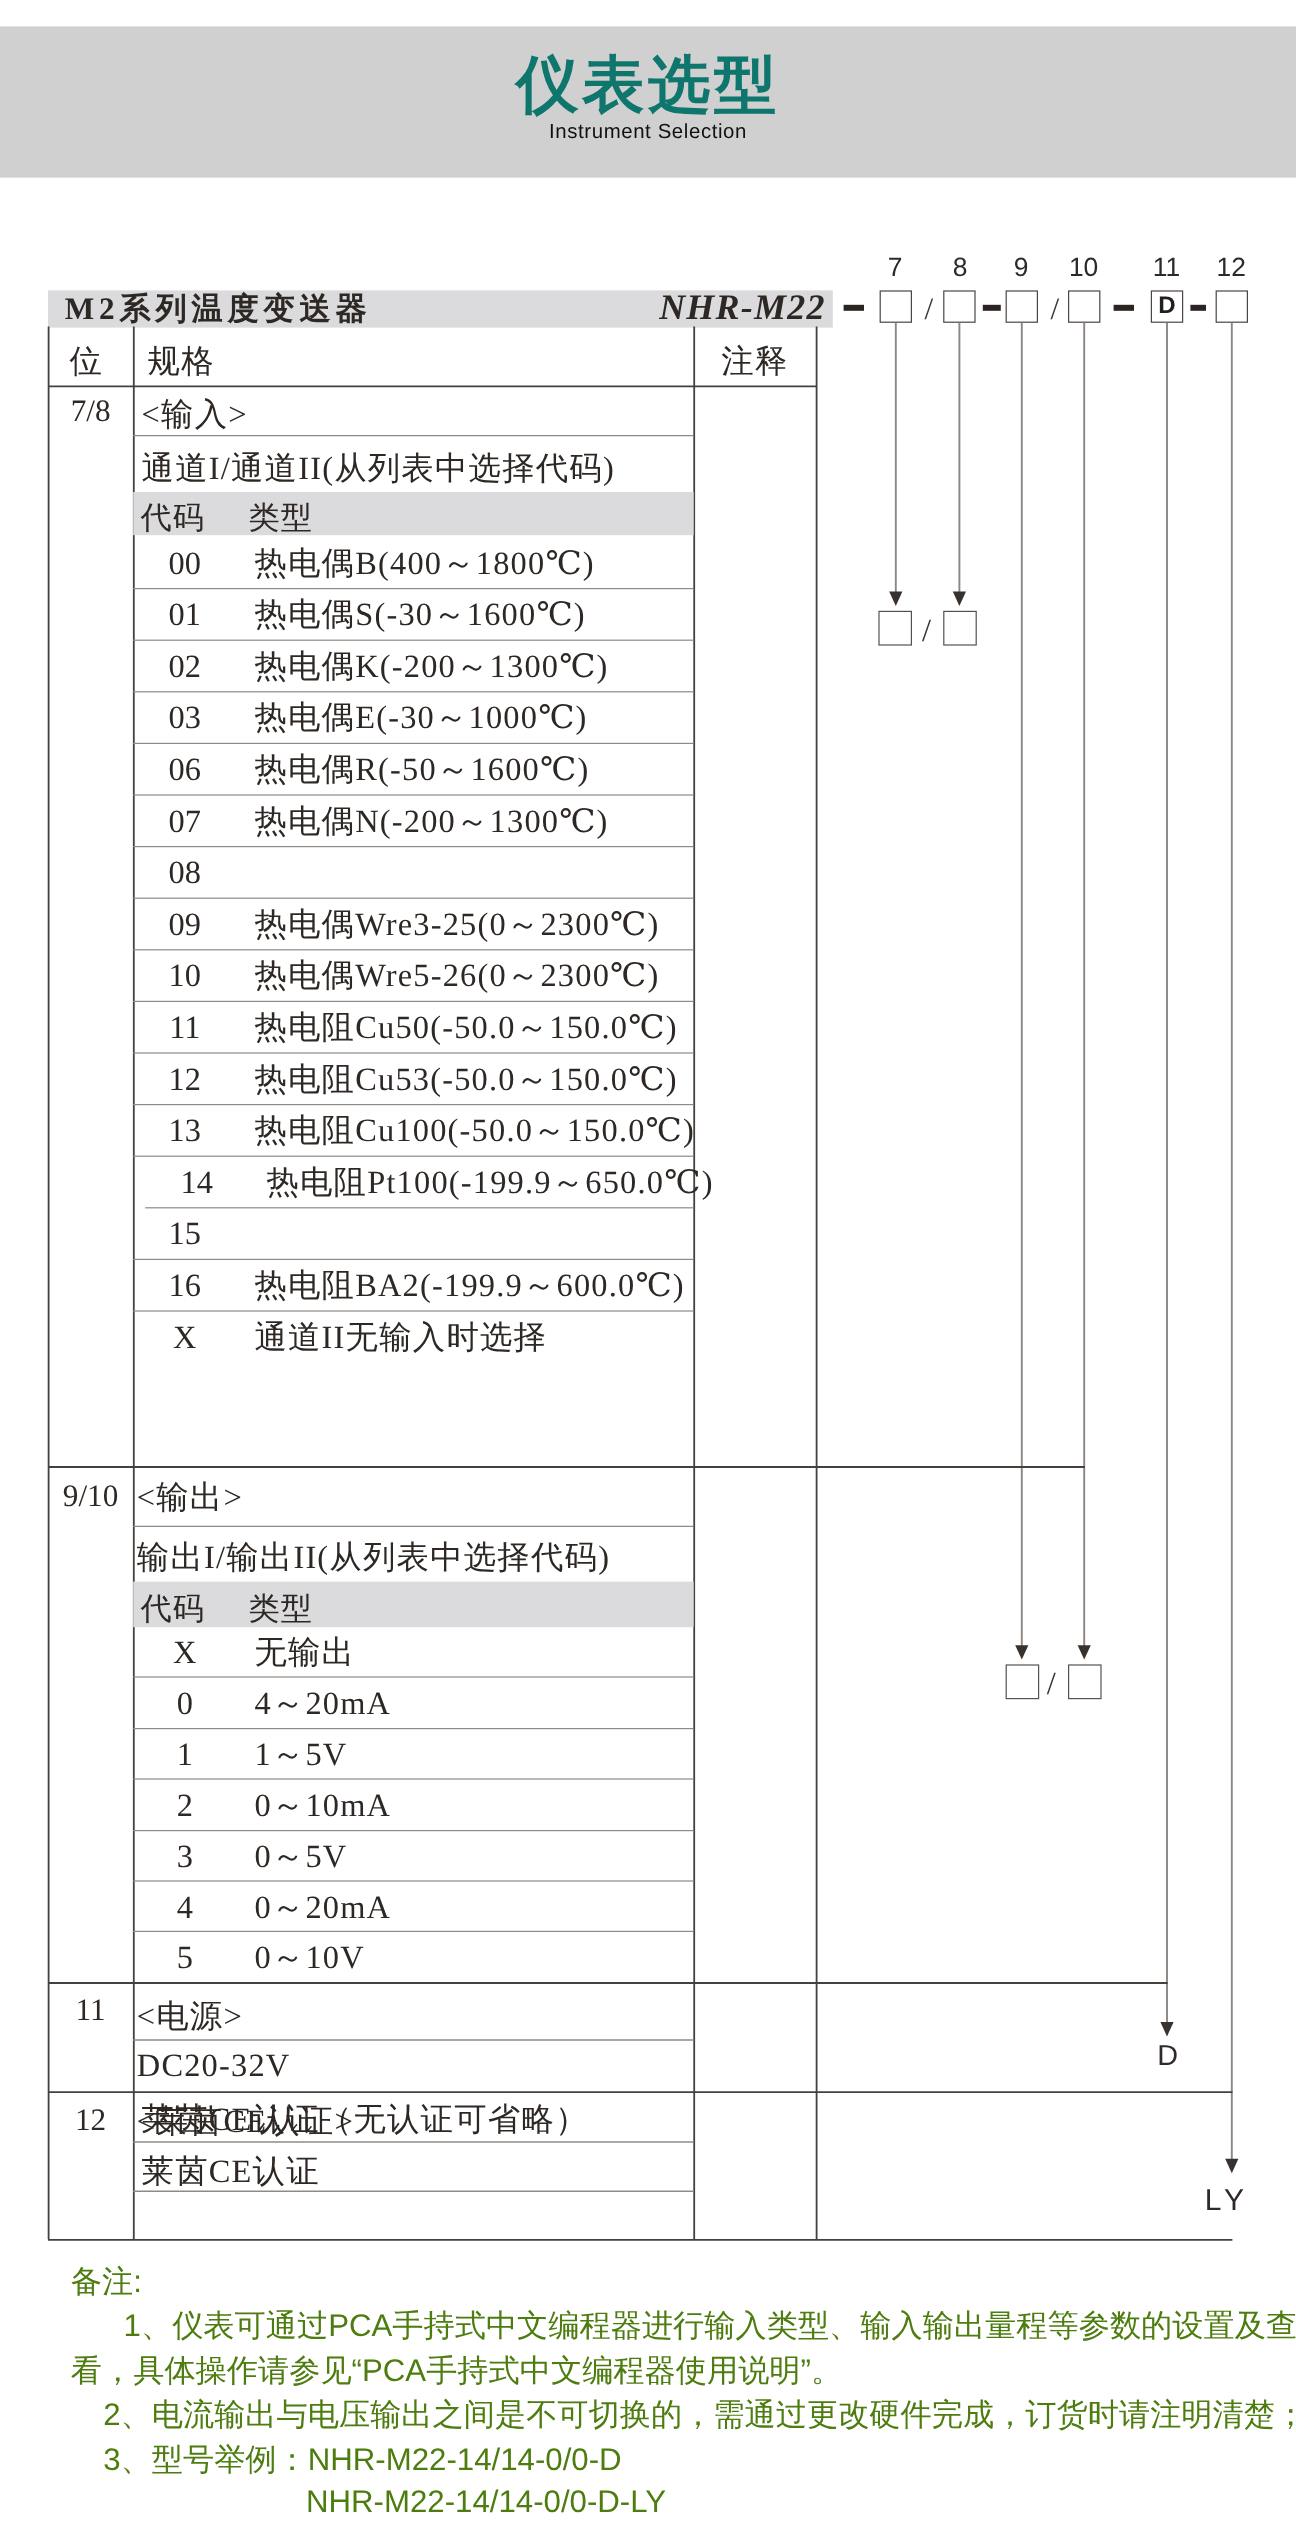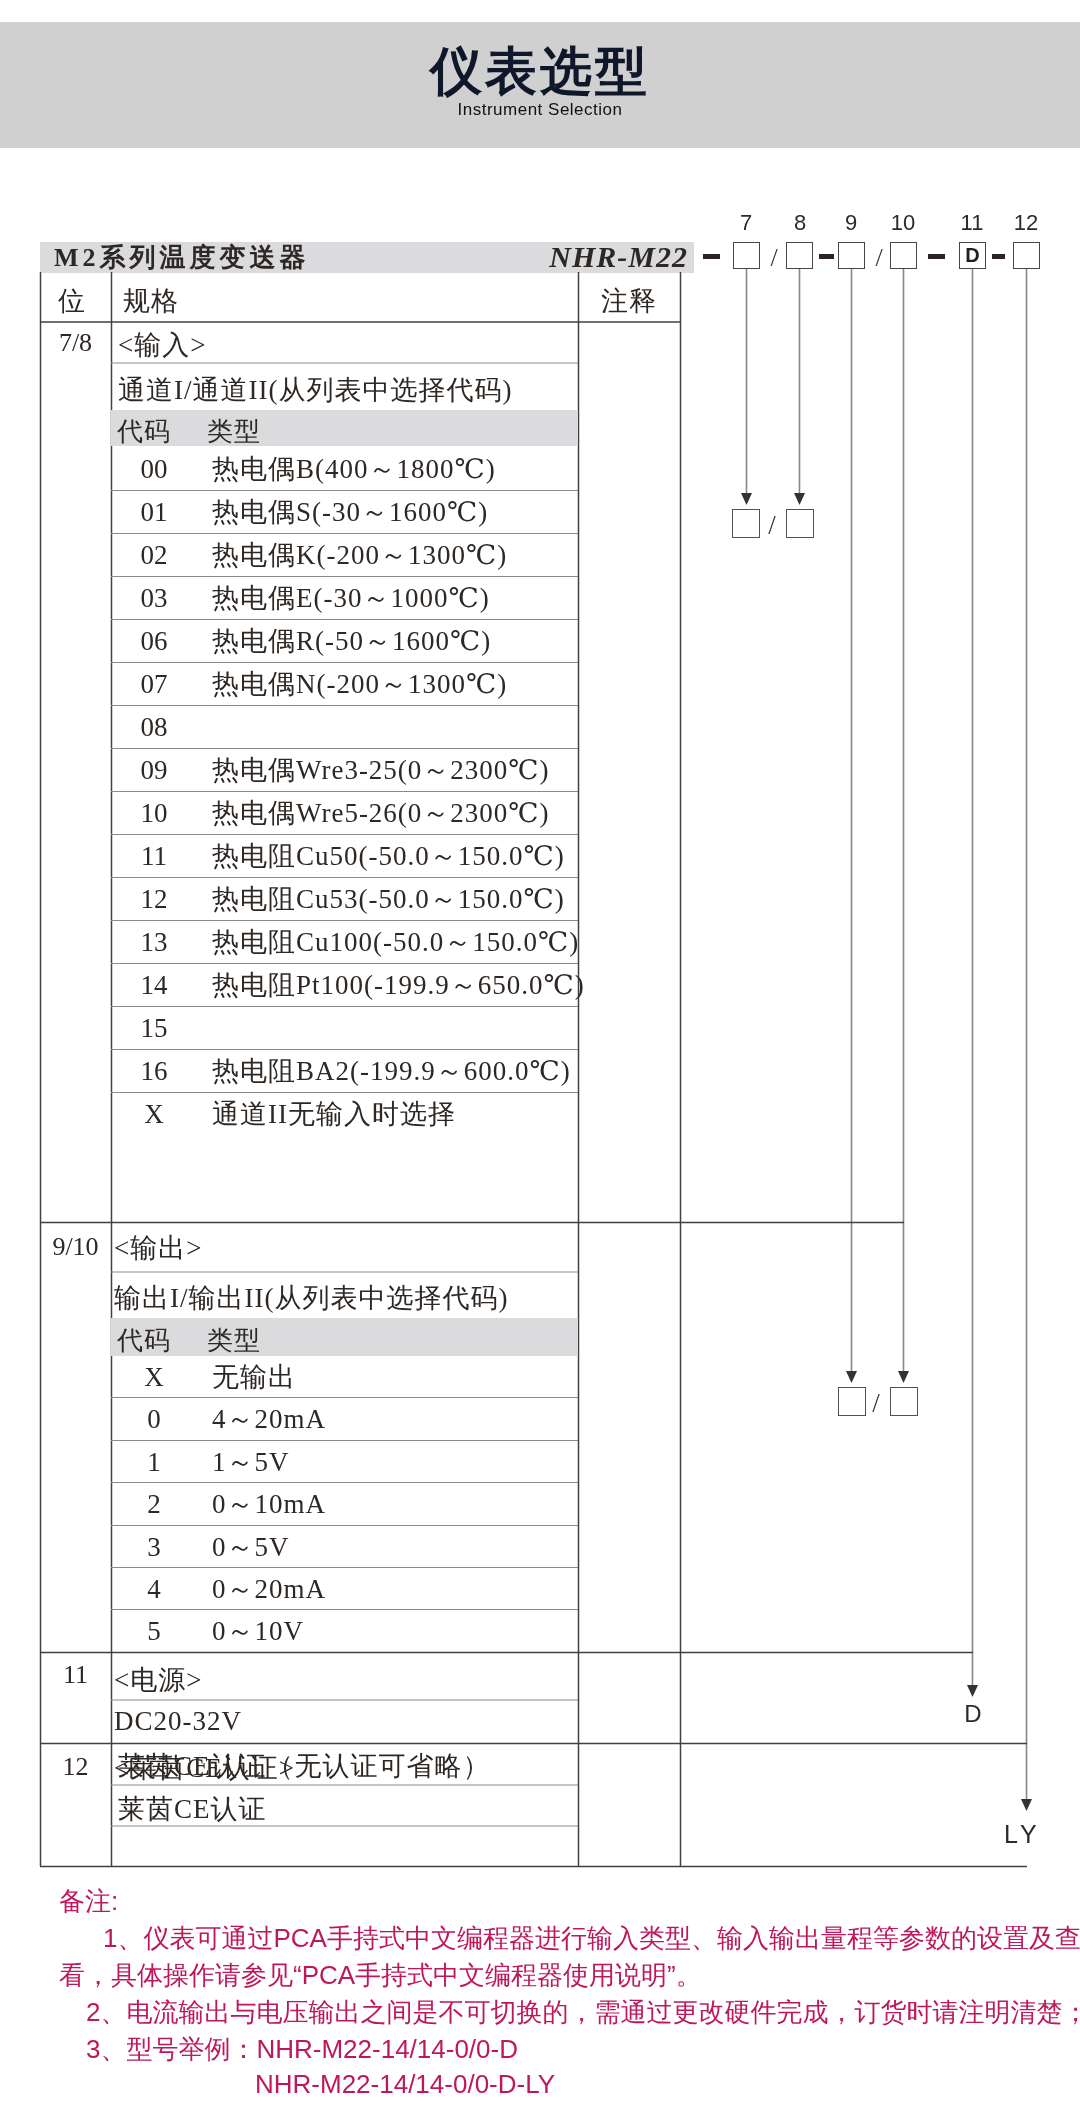--- a/index.html
+++ b/index.html
@@ -2,21 +2,21 @@
 <html><head>
 <meta charset="utf-8">
 <style>
   html,body{margin:0;padding:0;background:#ffffff;}
   .page{position:relative;width:1080px;height:2101px;background:#ffffff;overflow:hidden;
         font-family:"Liberation Serif","DejaVu Serif",serif;color:#2e2825;}
 
   
   .banner{position:absolute;left:0;top:22px;width:1080px;height:126px;background:#d0d0d0;text-align:center;}
   .banner-title{margin-top:20px;font-family:"Liberation Sans","DejaVu Sans",sans-serif;
-                font-size:52px;font-weight:bold;letter-spacing:3px;color:#0f172a;line-height:58px;}
+                font-size:52px;font-weight:bold;letter-spacing:3px;color:#0f766e;line-height:58px;}
   .banner-sub{font-family:"Liberation Sans","DejaVu Sans",sans-serif;font-size:17px;color:#111;
               letter-spacing:.5px;line-height:20px;}
 
   
   .model-band{position:absolute;left:40px;top:242px;width:654px;height:31px;background:#dbdbde;}
   .series{position:absolute;left:14px;top:0;line-height:31px;font-size:26px;font-weight:bold;letter-spacing:4px;}
   .model-name{position:absolute;right:6px;top:-2px;line-height:34px;font-size:30px;font-weight:bold;letter-spacing:1px;font-style:italic;}
 
   .dash{position:absolute;height:5px;background:#2b2422;}
   .digit-label{position:absolute;top:210px;width:32px;text-align:center;
@@ -40,21 +40,21 @@
   .band-type{position:absolute;left:96px;font-size:26px;letter-spacing:1px;}
 
   .rows-block{position:absolute;left:40px;width:640px;}
   .trow{position:relative;}
   .trow::after{content:"";position:absolute;left:71px;right:102px;bottom:0;height:1px;background:#8f8a86;}
   .trow.last::after{display:none;}
   .row-code{position:absolute;left:85px;width:58px;text-align:center;font-size:27px;}
   .row-type{position:absolute;left:172px;font-size:27px;letter-spacing:1px;white-space:nowrap;}
 
   
-  .note{position:absolute;font-family:"Liberation Sans","DejaVu Sans",sans-serif;font-size:26px;color:#be185d;white-space:nowrap;}
+  .note{position:absolute;font-family:"Liberation Sans","DejaVu Sans",sans-serif;font-size:26px;color:#4d7c0f;white-space:nowrap;}
 
   svg.diagram{position:absolute;left:0;top:0;pointer-events:none;}
 </style>
 </head>
 <body>
 
 <div class="page">
 
   <div class="banner">
     <div class="banner-title">仪表选型</div>
@@ -175,21 +175,21 @@
         <span class="row-type">热电阻Cu50(-50.0～150.0℃)</span>
       </div>
       <div class="trow" style="height: 43px; line-height: 43px;">
         <span class="row-code">12</span>
         <span class="row-type">热电阻Cu53(-50.0～150.0℃)</span>
       </div>
       <div class="trow" style="height: 43px; line-height: 43px;">
         <span class="row-code">13</span>
         <span class="row-type">热电阻Cu100(-50.0～150.0℃)</span>
       </div>
-      <div class="trow" style="height: 43px; line-height: 43px;">
+      <div class="trow" style="height: 43px; line-height: 43px; margin-left: 10px;">
         <span class="row-code">14</span>
         <span class="row-type">热电阻Pt100(-199.9～650.0℃)</span>
       </div>
       <div class="trow" style="height: 43px; line-height: 43px;">
         <span class="row-code">15</span>
       </div>
       <div class="trow" style="height: 43px; line-height: 43px;">
         <span class="row-code">16</span>
         <span class="row-type">热电阻BA2(-199.9～600.0℃)</span>
       </div>

